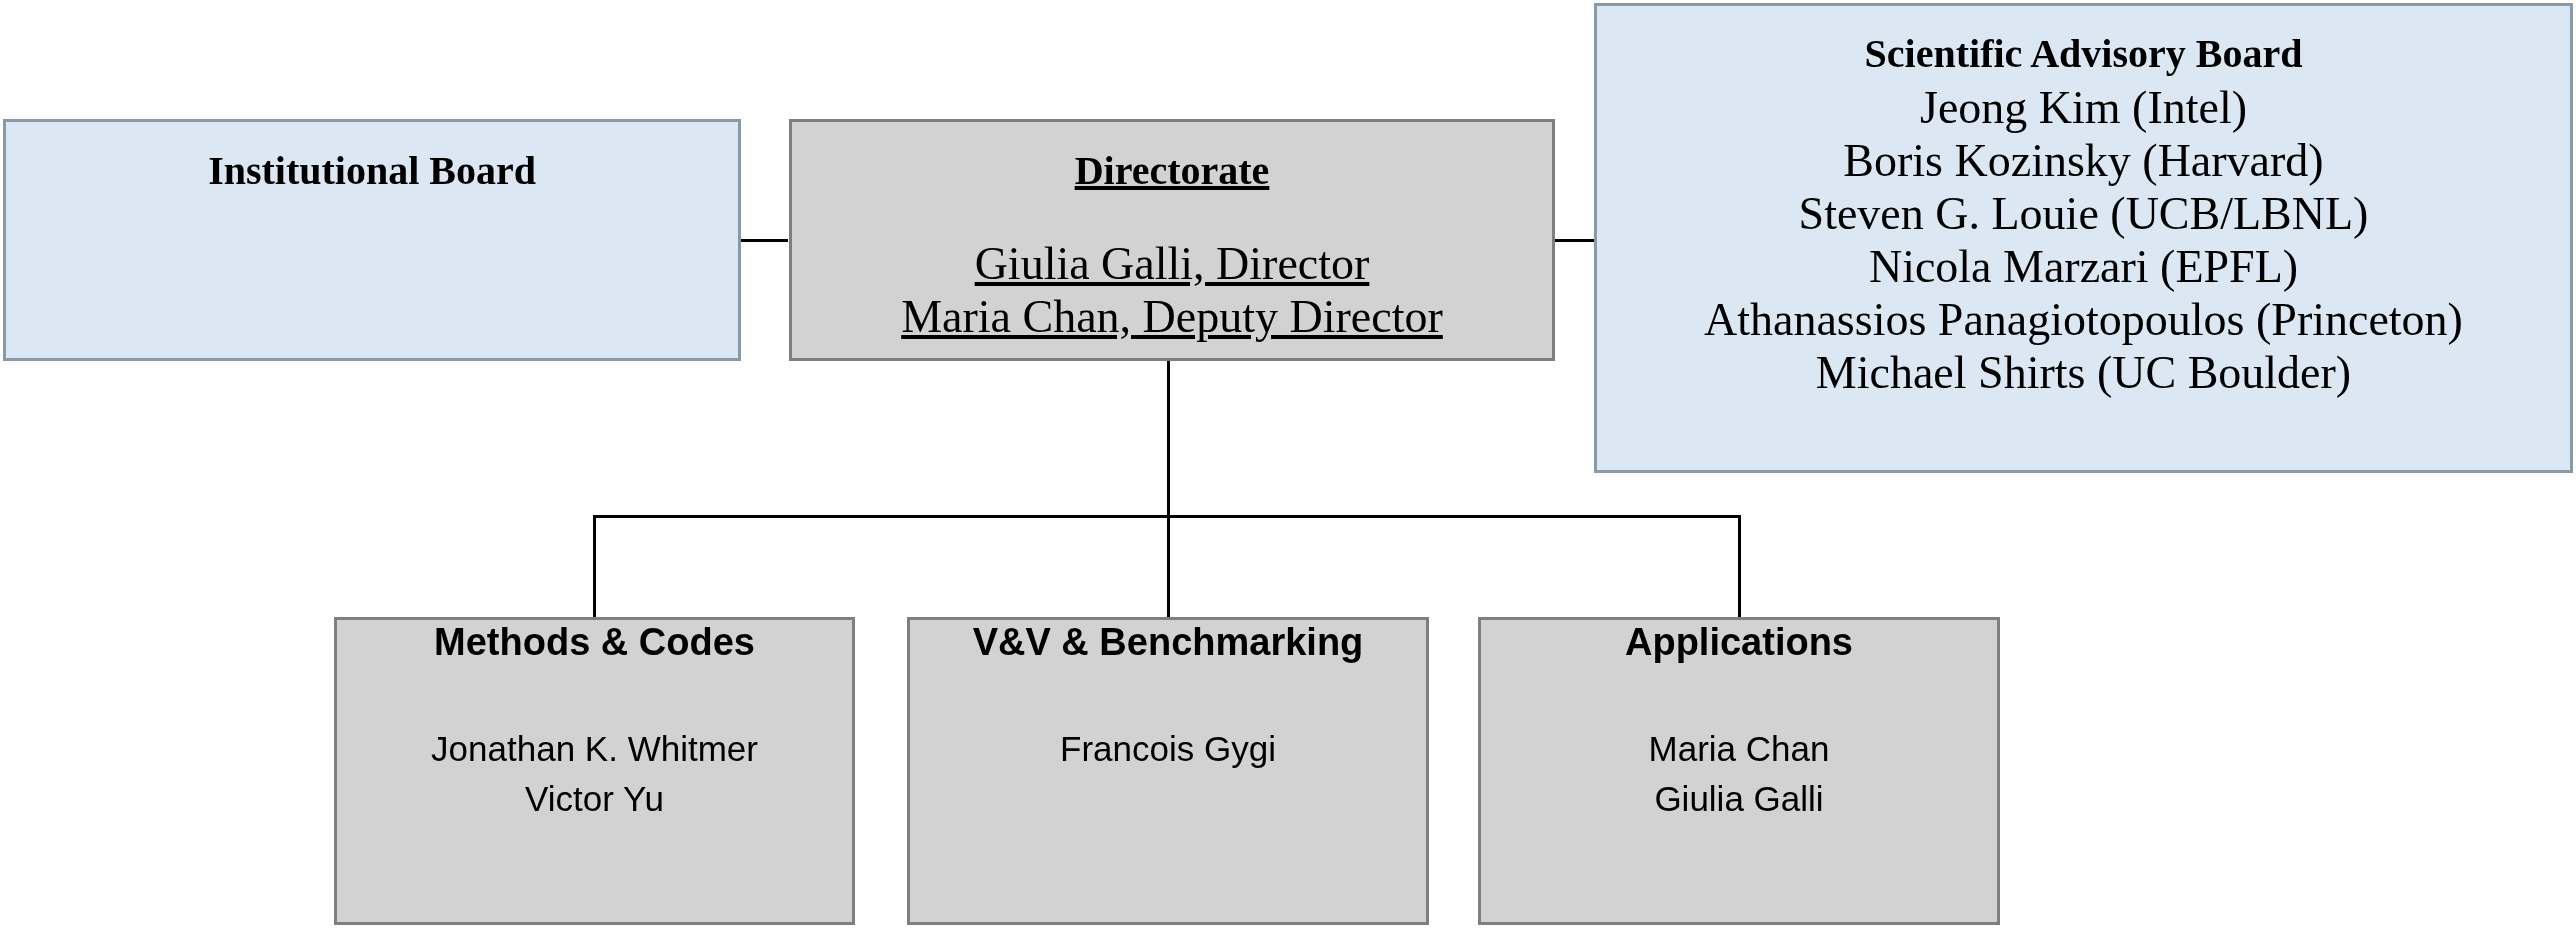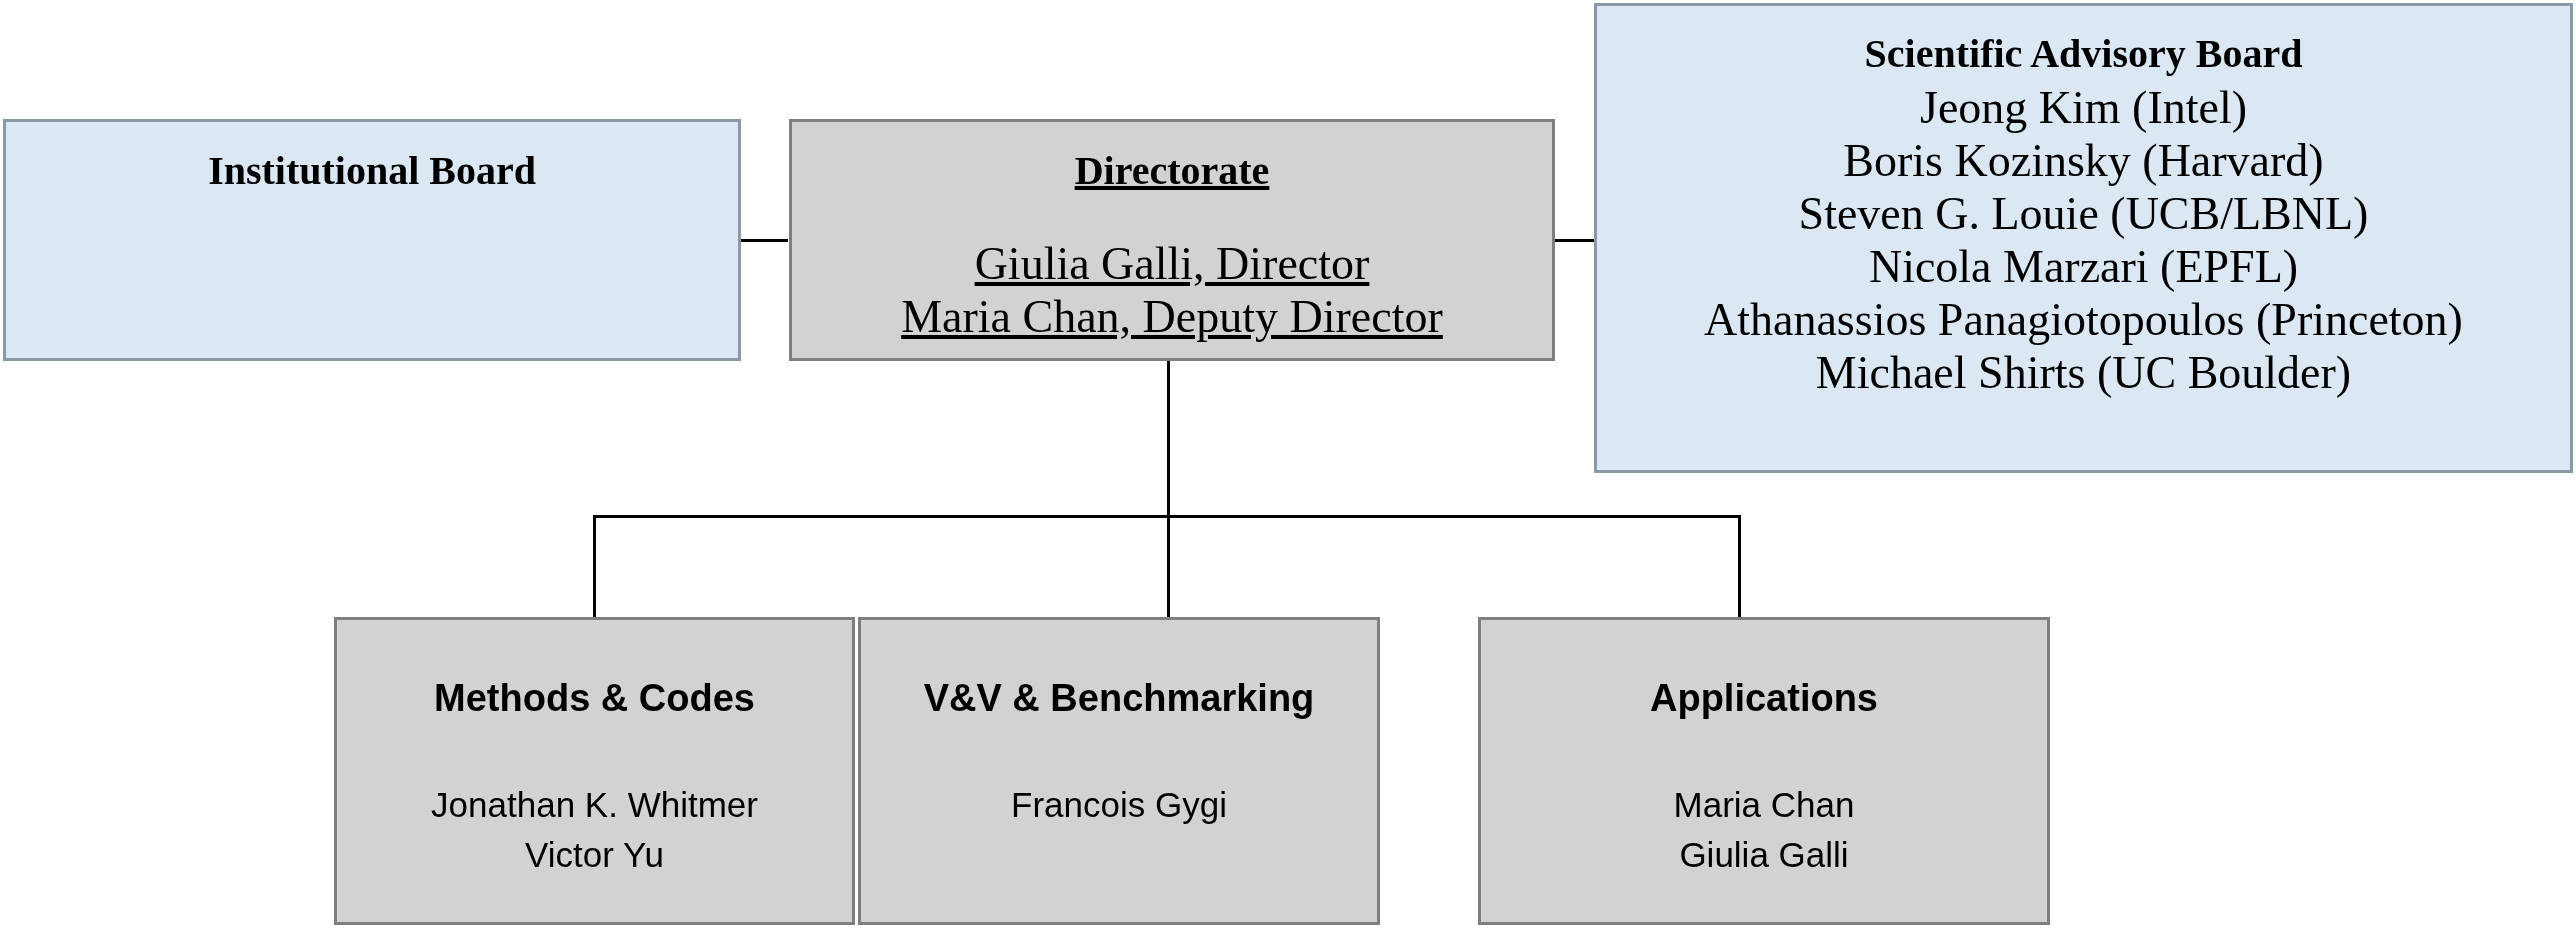--- a/index.html
+++ b/index.html
@@ -51,35 +51,35 @@
 
   
   .top-box { padding-top: 25px; }
   .top-box .members { margin-top: 43px; }
 
   
   .sab-box { padding-top: 24px; }
   .sab-box .members { margin-top: 3.7px; }
 
   
-  .bottom-box { padding-top: 56px; }
+  .bottom-box { }
   .bottom-box .members { margin-top: 59px; }
 
   .line {
     position: absolute;
     background: var(--line-color, #000000);
   }
 
   
   #institutional-board { left: 3.1px;    top: 119px; width: 738px; height: 242px; }
   #directorate         { left: 789px; top: 119px; width: 766px; height: 242px; text-decoration: underline; }
   #sab                 { left: 1594px; top: 3.1px;   width: 979px; height: 470px; }
   #methods-codes       { left: 334px;  top: 617px; width: 521px;  height: 308px; }
-  #vv-benchmarking     { left: 858px; top: 617px; width: 522px;  height: 308px; }
-  #applications        { left: 1478px; top: 617px; width: 572px;  height: 308px; }
+  #vv-benchmarking     { left: 907px; top: 617px; width: 522px;  height: 308px; }
+  #applications        { left: 1478px; top: 617px; width: 522px;  height: 308px; }
 
   #line-ib-dir   { left: 741px; top: 239px; width: 47px;   height: 3.1px; }
   #line-dir-sab  { left: 1552px; top: 239px; width: 42px;   height: 3.1px; }
   #line-dir-down { left: 1167px; top: 360px; width: 3.1px;    height: 157px; }
   #line-branch-h { left: 593px;  top: 515px; width: 1148px; height: 3.1px; }
   #line-stub-1   { left: 593px;  top: 515px; width: 3.1px;    height: 102px; }
   #line-stub-2   { left: 1167px; top: 515px; width: 3.1px;    height: 102px; }
   #line-stub-3   { left: 1738px; top: 515px; width: 3.1px;    height: 102px; }
 </style>
 </head>

